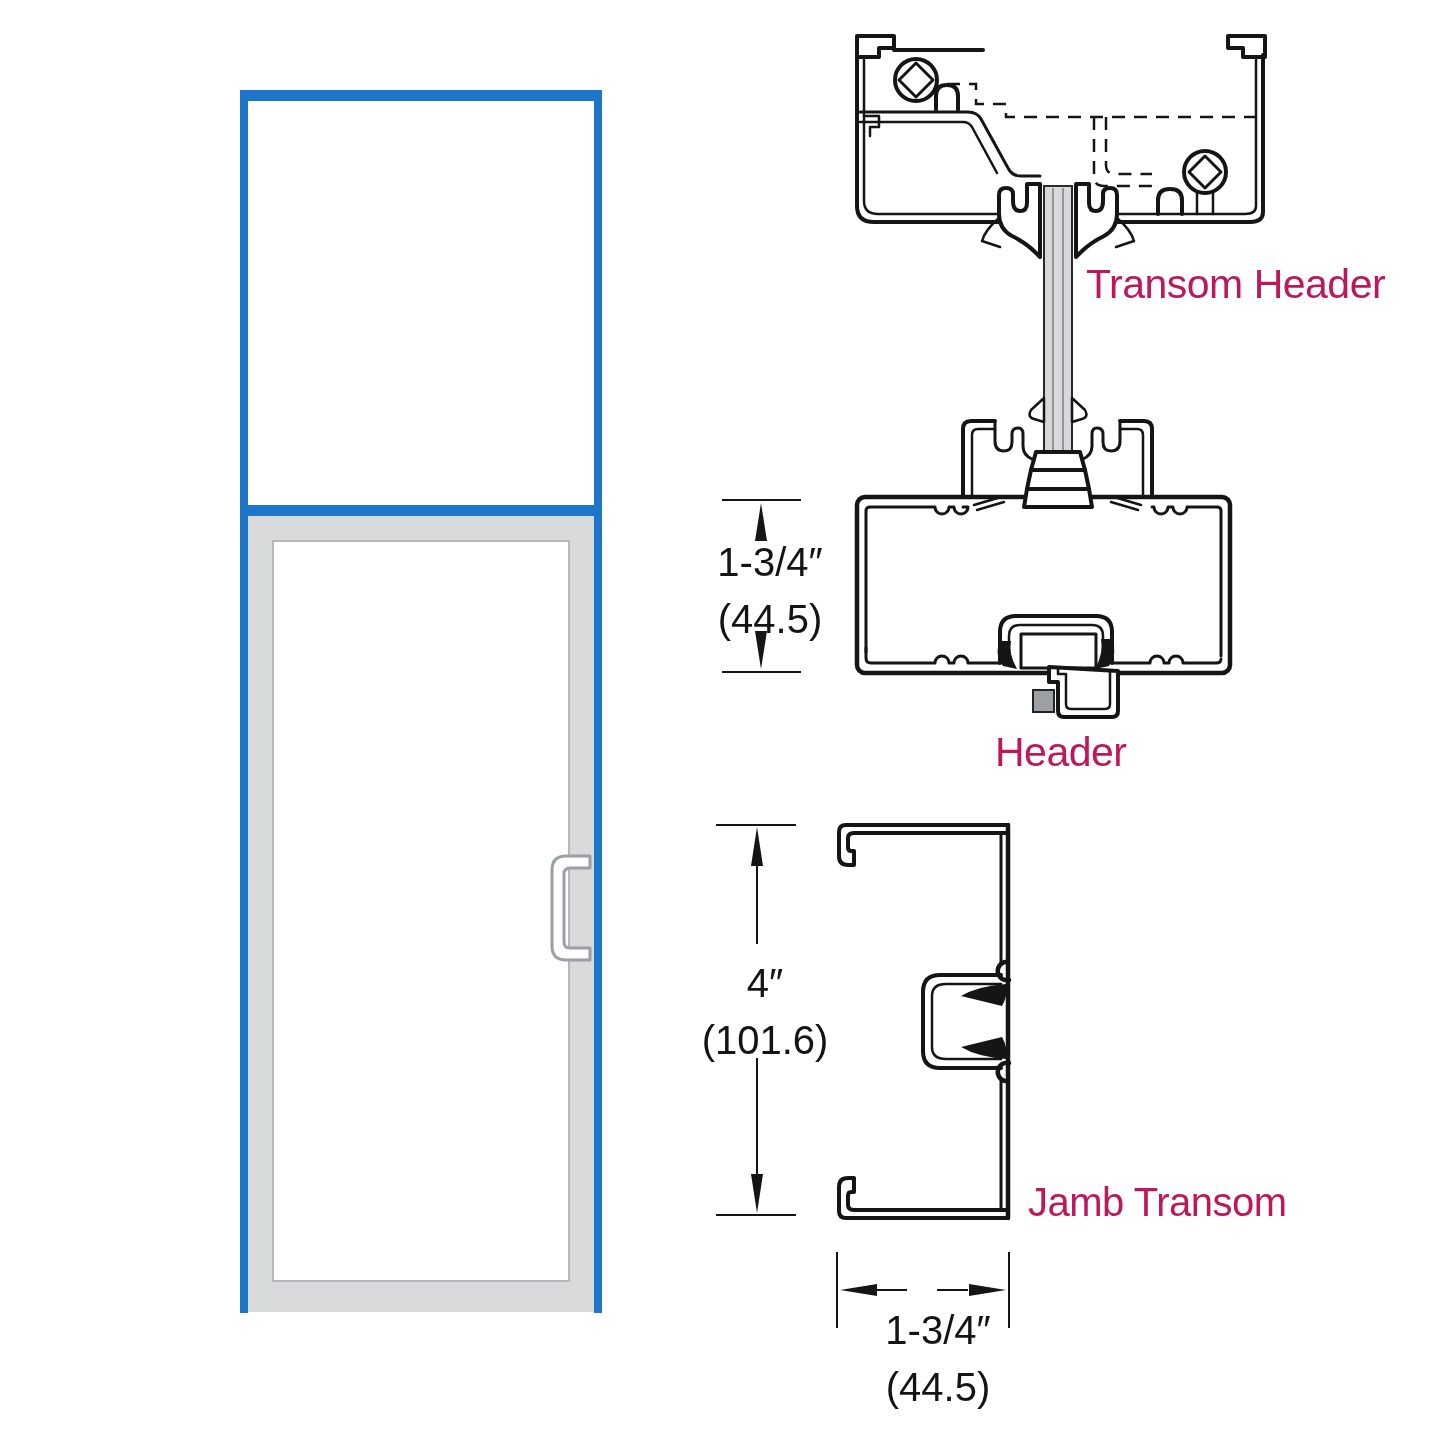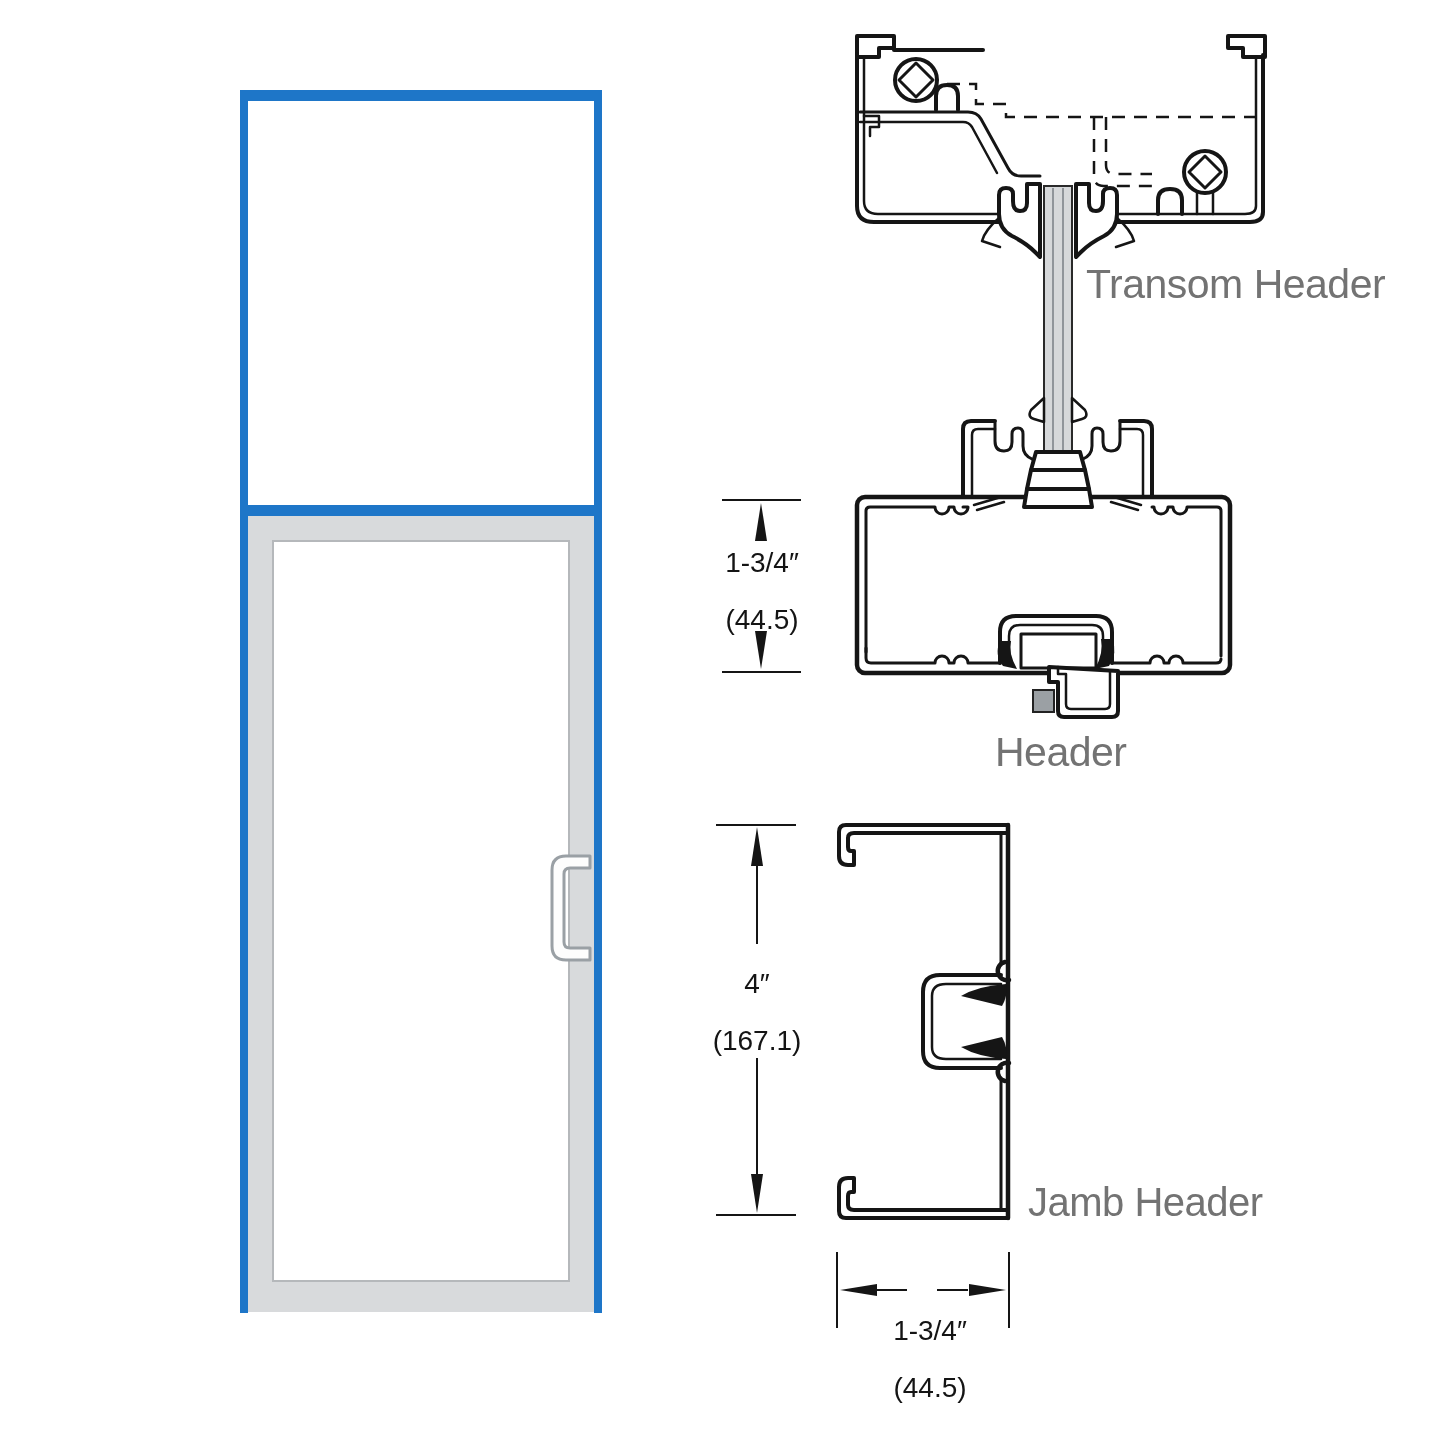--- a/index.html
+++ b/index.html
@@ -11,33 +11,34 @@
     overflow:hidden;
   }
   .abs{position:absolute;}
   
   .blue{background:#1e76c8;}
   .door-panel{background:#d8dadc;}
   .door-glass{background:#ffffff;border:2px solid #b5b8bb;}
   
   .dwg-label{
     position:absolute;
-    color:#737373;
+    color:#be185d;
     font-size:41px;
     letter-spacing:-0.5px;
     white-space:nowrap;
   }
   .dim-block{
     position:absolute;
     width:150px;
     text-align:center;
     color:#141414;
-    font-size:28px;
+    font-size:40px;
     line-height:57px;
     white-space:nowrap;
+    margin-left:8px;
   }
   
   svg .o{fill:none;stroke:#151515;stroke-width:4;stroke-linejoin:round;stroke-linecap:round;}
   svg .ow{fill:#ffffff;stroke:#151515;stroke-width:4;stroke-linejoin:round;stroke-linecap:round;}
   svg .heavy{stroke-width:4.5;}
   svg .i{fill:none;stroke:#151515;stroke-width:2.5;stroke-linejoin:round;stroke-linecap:round;}
   svg .i3{fill:none;stroke:#151515;stroke-width:3;stroke-linejoin:round;stroke-linecap:round;}
   svg .d{fill:none;stroke:#151515;stroke-width:2.5;stroke-dasharray:13 9;}
   svg .dim{fill:none;stroke:#151515;stroke-width:2;}
   svg .blk{fill:#151515;stroke:none;}
@@ -172,30 +173,30 @@
       <path class="dim" d="M876,1290 H907 M968,1290 H937"></path>
       <polygon class="blk" points="840,1290 877,1284 877,1296"></polygon>
       <polygon class="blk" points="1006,1290 969,1284 969,1296"></polygon>
     </g>
   </svg>
 
   <div class="dwg-label" style="left:1086px;top:261px;">Transom Header</div>
 
   <div class="dwg-label" style="left:995px;top:729px;width:136px;text-align:left;">Header</div>
 
-  <div class="dwg-label" style="left:1028px;top:1180px;font-size:40px;">Jamb Header</div>
+  <div class="dwg-label" style="left:1028px;top:1180px;font-size:40px;">Jamb Transom</div>
 
   <div class="dim-block" style="left:687px;top:534px;">
     <div>1-3/4″</div>
     <div>(44.5)</div>
   </div>
 
   <div class="dim-block" style="left:682px;top:955px;">
     <div>4″</div>
-    <div>(167.1)</div>
+    <div>(101.6)</div>
   </div>
 
   <div class="dim-block" style="left:855px;top:1302px;">
     <div>1-3/4″</div>
     <div>(44.5)</div>
   </div>
 
 </div>
 
 </body></html>

